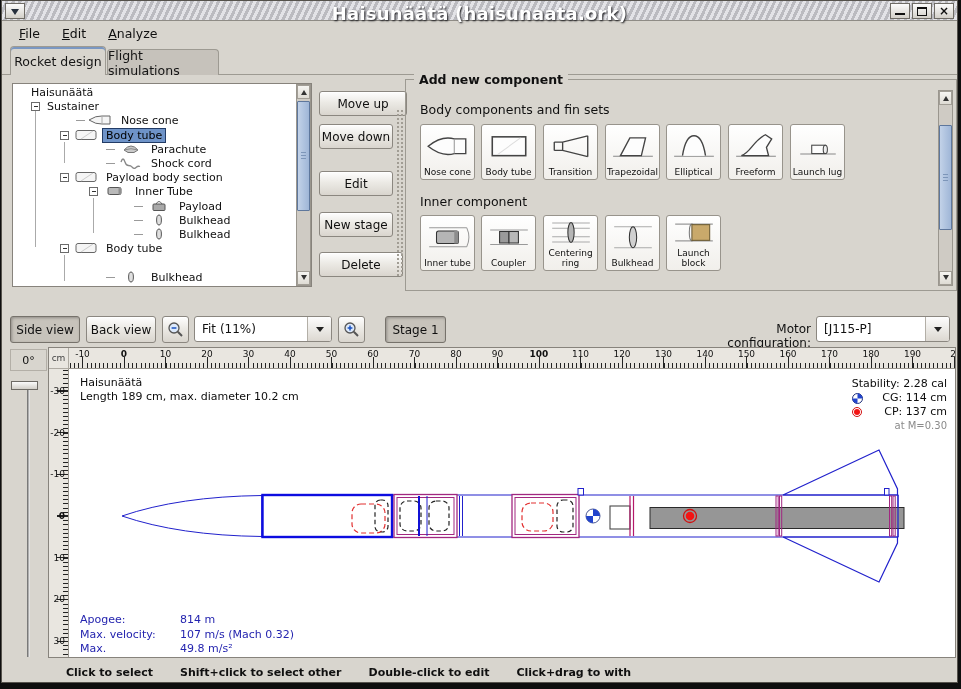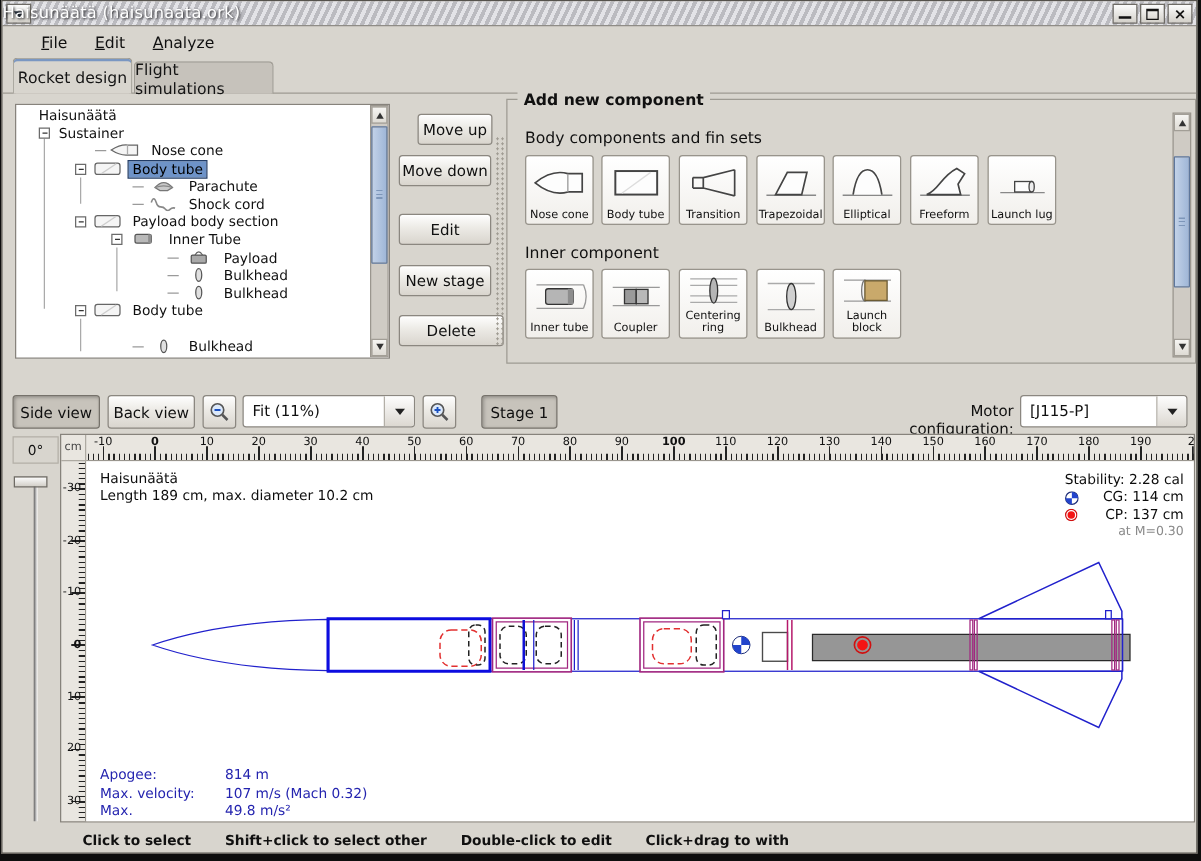--- a/index.html
+++ b/index.html
@@ -2,27 +2,27 @@
 <html><head>
 <meta charset="utf-8">
 <style>
 *{margin:0;padding:0;box-sizing:border-box}
 html,body{font-family:"DejaVu Sans",sans-serif;background:#3a3a3a}
 .screen{position:relative;width:961px;height:689px;background:#0e0e0e;overflow:hidden}
 .window{position:absolute;left:1px;top:0;width:957px;height:683px;background:#d8d5ce;border:1px solid #55524c;overflow:hidden}
 .abs{position:absolute}
 
 .titlebar{position:absolute;left:0;top:0;right:0;height:20px;background:repeating-linear-gradient(115deg,#e3e3e7 0 3px,#bbbbc0 3px 6px);border-bottom:1px solid #8f8c86}
-.title{position:absolute;left:0;right:0;top:2px;color:#fff;font-weight:normal;font-size:13px;letter-spacing:.2px;text-shadow:1px 1px 2px #17171a}
+.title{position:absolute;left:0;right:0;top:2px;text-align:center;color:#fff;font-weight:bold;font-size:18px;letter-spacing:.2px;text-shadow:1px 1px 2px #17171a}
 .tb-btn{position:absolute;top:2px;width:20px;height:16px;background:linear-gradient(#fcfcfc,#d3d0c9);border:1px solid #6e6b65;display:flex;align-items:center;justify-content:center;font-size:12px;color:#111}
 .tri-down{width:0;height:0;border:4px solid transparent;border-top:6px solid #26303d;margin-top:5px}
 .glyph-min{width:10px;height:8px;border-bottom:2px solid #111}
 .glyph-max{width:10px;height:9px;border:1px solid #111;border-top:2px solid #111}
 
-.menubar{position:absolute;top:21px;left:0;right:0;height:22px;display:flex;align-items:center;padding-left:20px}
+.menubar{position:absolute;top:21px;left:0;right:0;height:22px;display:flex;align-items:center;padding-left:6px}
 .mi{padding:2px 11px;font-size:12.5px;color:#101010}
 
 .tabbar{position:absolute;top:43px;left:0;right:0;height:31px}
 .tabbar .rule{position:absolute;left:0;right:0;bottom:0;height:1px;background:#9d9a92}
 .tab{position:absolute;bottom:0;border:1px solid #9d9a92;border-bottom:none;border-radius:4px 4px 0 0;font-size:12.5px;display:flex;align-items:center;justify-content:center;color:#151515}
 .tab.active{left:8px;width:96px;height:29px;background:#d8d5ce;box-shadow:inset 0 2px 0 #7a97c2;z-index:2}
 .tab.inactive{left:105px;width:112px;height:26px;background:#c6c2bb}
 
 .btn{border:1px solid #8b8780;border-radius:3px;background:linear-gradient(#fefefe,#eceae5 45%,#d9d5ce);box-shadow:inset 0 1px 0 #fff;color:#101010;font-size:12px;font-family:inherit;display:flex;align-items:center;justify-content:center;cursor:default}
 .btn.pressed{background:#c7c3bb;box-shadow:inset 1px 1px 3px rgba(0,0,0,.28);border-color:#76726b}
@@ -225,21 +225,21 @@
           </div>
       <div class="track">
             <div class="sb-thumb" style="top:2px;height:110px"></div>
           </div>
       <div class="arrow">
             <span class="tri-d"></span>
           </div>
     </div>
   </div>
 
-  <button class="btn abs" style="left:332px;top:90px;width:60px;height:25px">Move up</button>
+  <button class="btn abs" style="left:317px;top:90px;width:88px;height:25px">Move up</button>
   <button class="btn abs" style="left:317px;top:123px;width:74px;height:25px">Move down</button>
   <button class="btn abs" style="left:317px;top:170px;width:74px;height:25px">Edit</button>
   <button class="btn abs" style="left:317px;top:211px;width:74px;height:25px">New stage</button>
   <button class="btn abs" style="left:317px;top:251px;width:84px;height:25px">Delete</button>
 
   <div class="splitdots"></div>
 
   <div class="addpanel">
     <div class="legend">Add new component</div>
     <div class="seclabel" style="left:14px;top:22px">Body components and fin sets</div>

